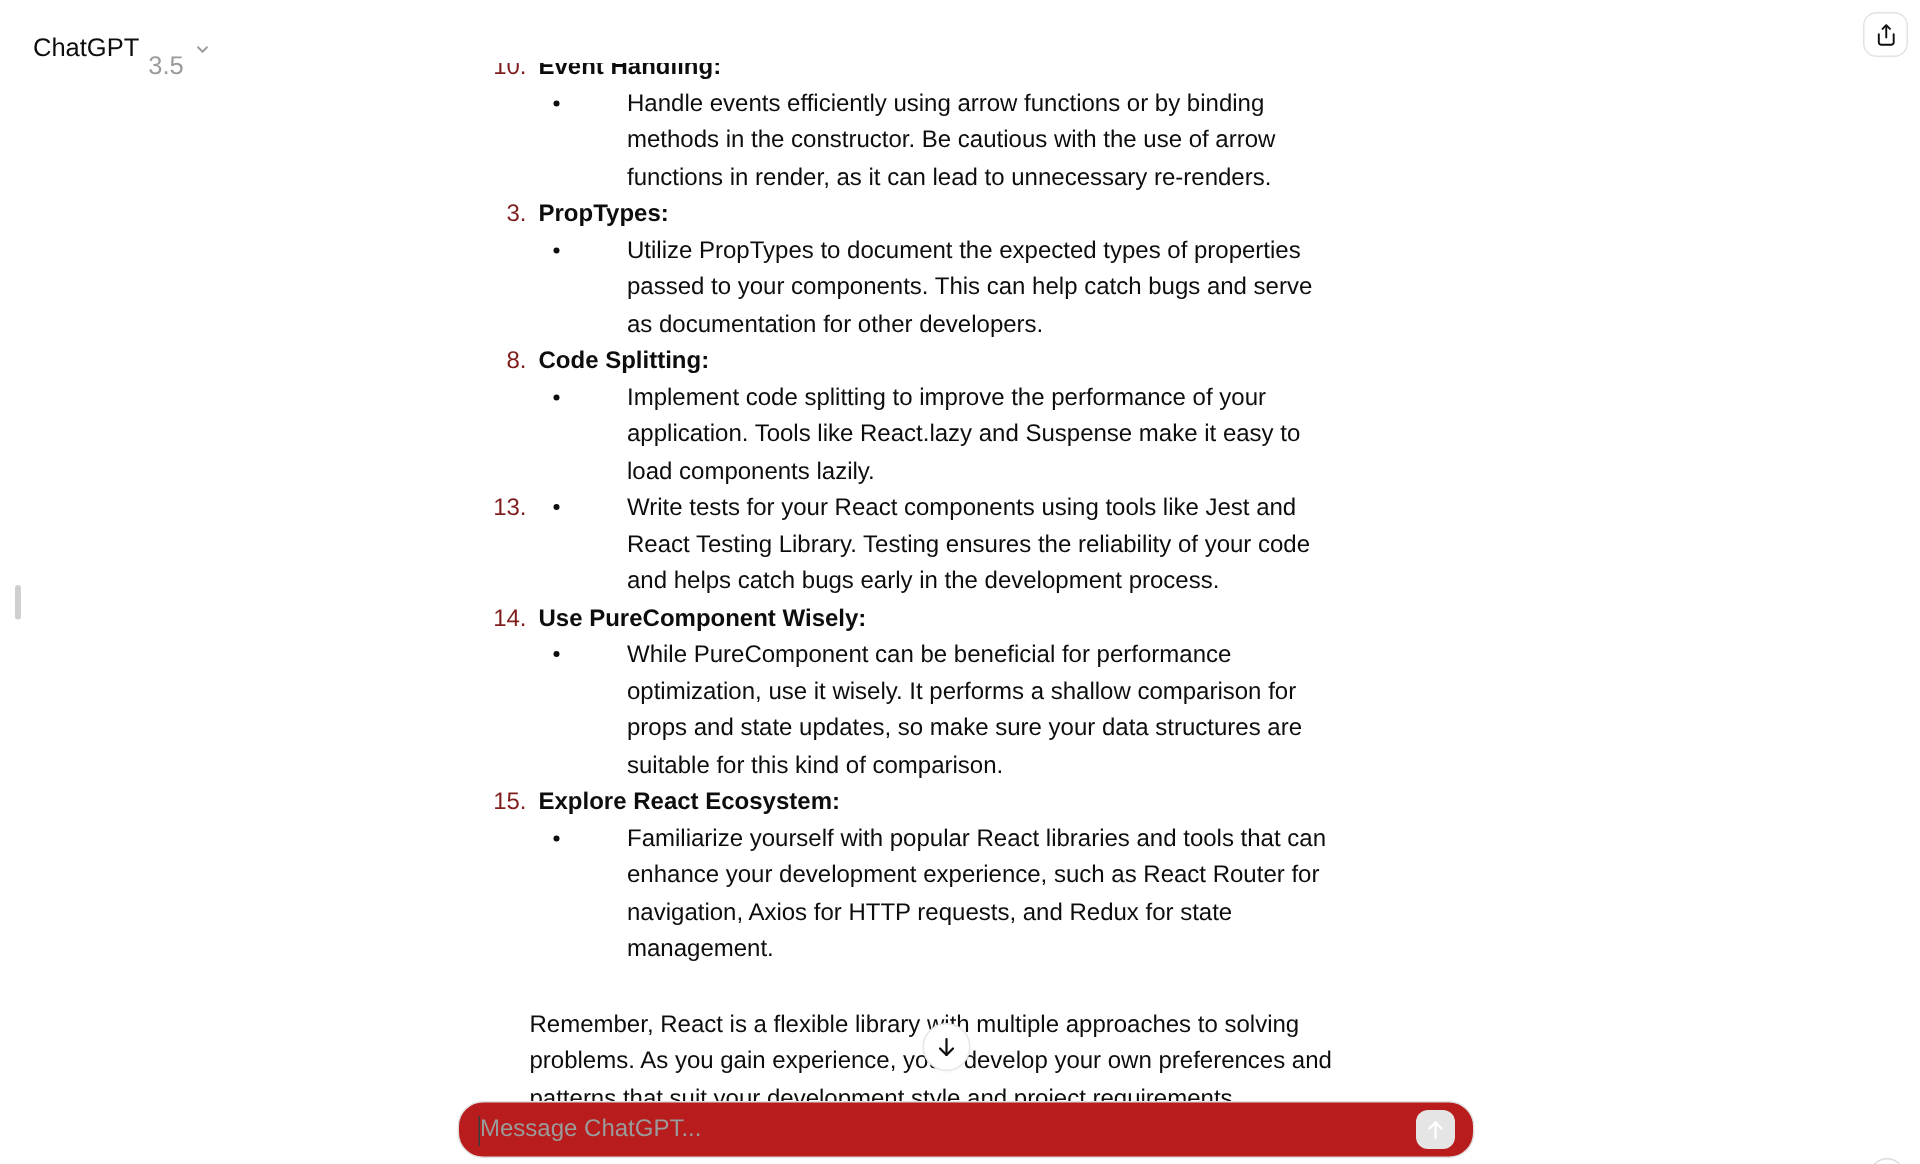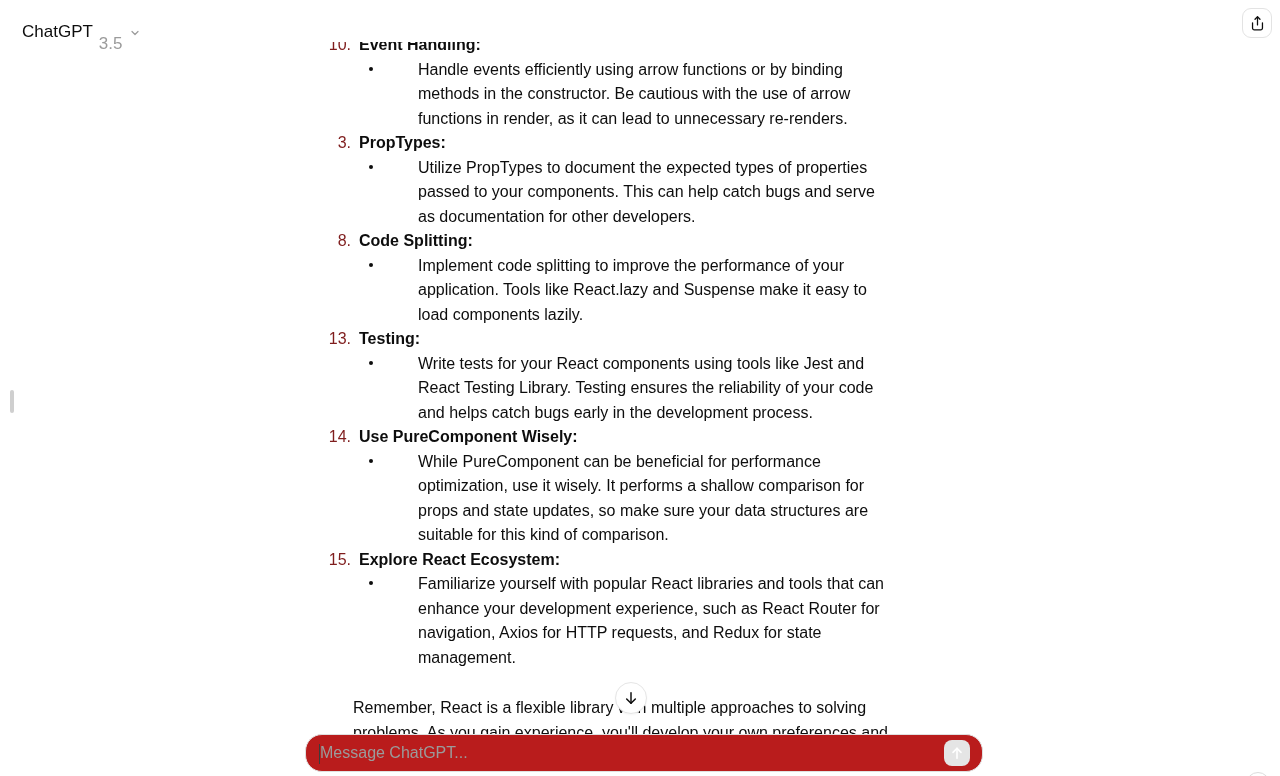--- a/index.html
+++ b/index.html
@@ -118,21 +118,20 @@
       <div class="bullet">
           <span class="dot"></span>
         <p class="btext">Implement code splitting to improve the performance of your application. Tools like React.lazy and Suspense make it easy to load components lazily.</p>
         </div>
     </div>
   </div>
 
   <div class="li">
     <div class="num">13.</div>
     <div class="li-body">
-      <div class="li-title">Testing:</div>
       <div class="bullet">
           <span class="dot"></span>
         <p class="btext">Write tests for your React components using tools like Jest and React Testing Library. Testing ensures the reliability of your code and helps catch bugs early in the development process.</p>
         </div>
     </div>
   </div>
 
   <div class="li">
     <div class="num">14.</div>
     <div class="li-body">

